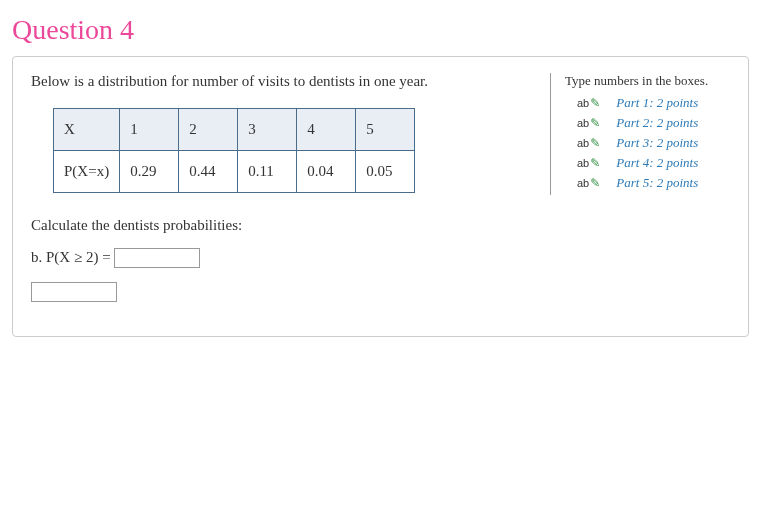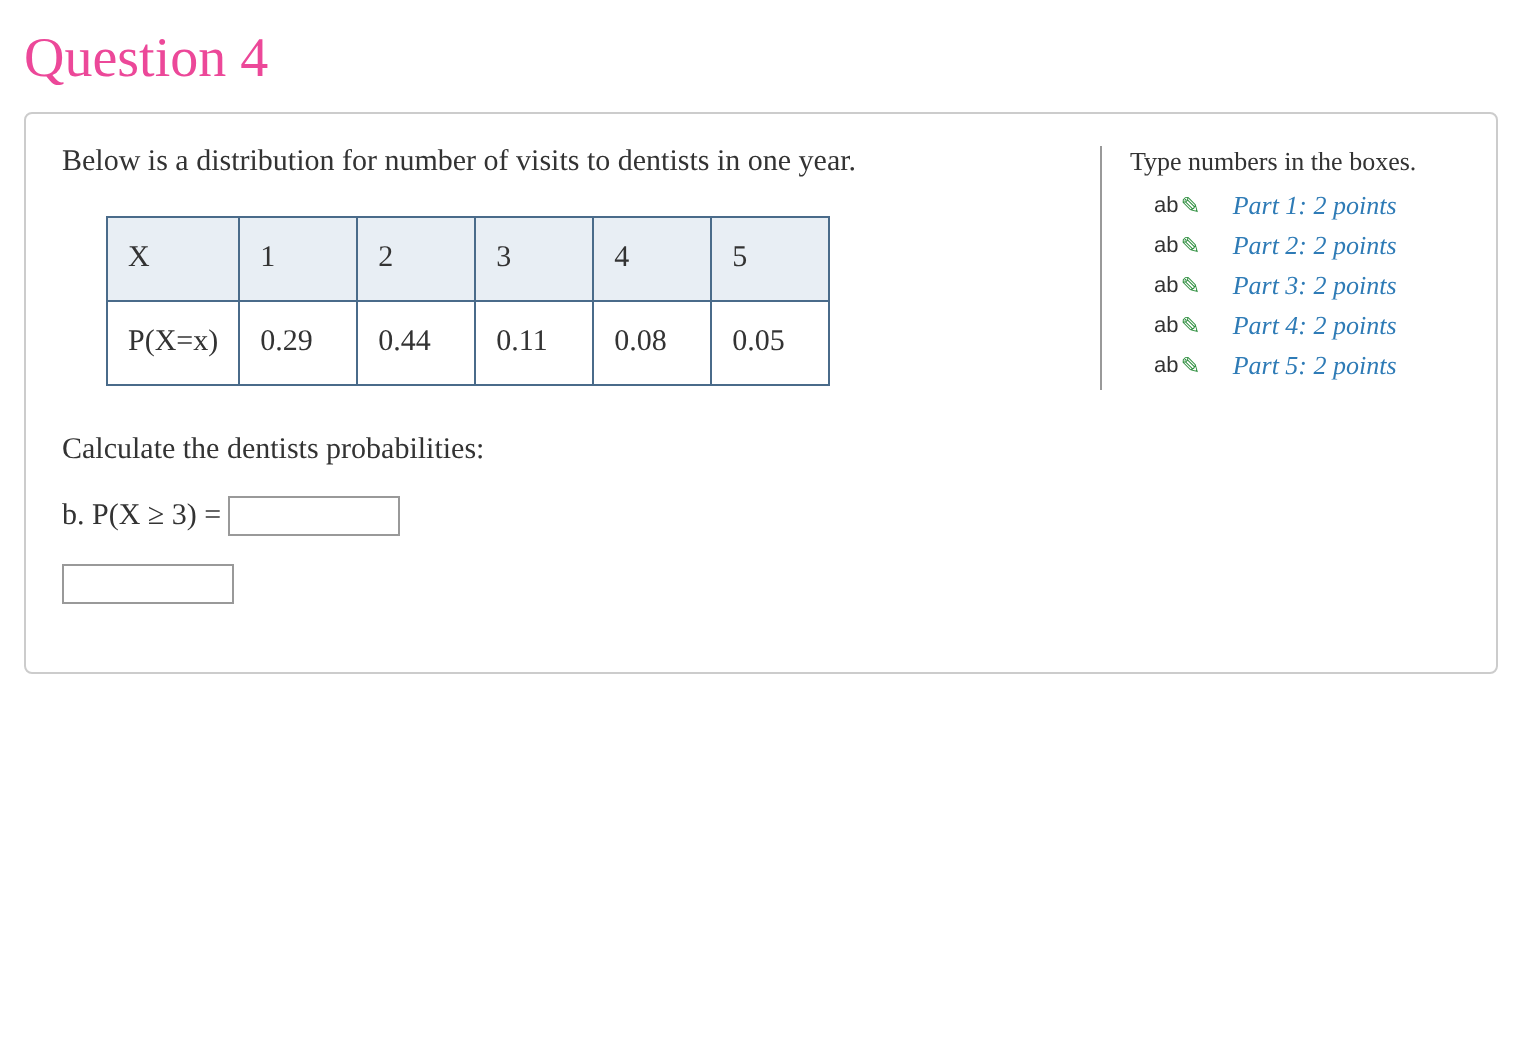--- a/index.html
+++ b/index.html
@@ -104,30 +104,30 @@
         <td>2</td>
         <td>3</td>
         <td>4</td>
         <td>5</td>
       </tr>
       <tr>
         <td>P(X=x)</td>
         <td>0.29</td>
         <td>0.44</td>
         <td>0.11</td>
-        <td>0.08</td>
+        <td>0.04</td>
         <td>0.05</td>
       </tr>
     </tbody>
       </table>
 
     <p class="calc-prompt">Calculate the dentists probabilities:</p>
 
     <div class="prob-row">
-      <span>b. P(X ≥ 3) =</span>
+      <span>b. P(X ≥ 2) =</span>
       <input type="text" style="">
     </div>
     <div class="prob-row">
       <input type="text" style="">
     </div>
 
   </div>
 
   <div class="side-col">
     <div class="hint">Type numbers in the boxes.</div>

